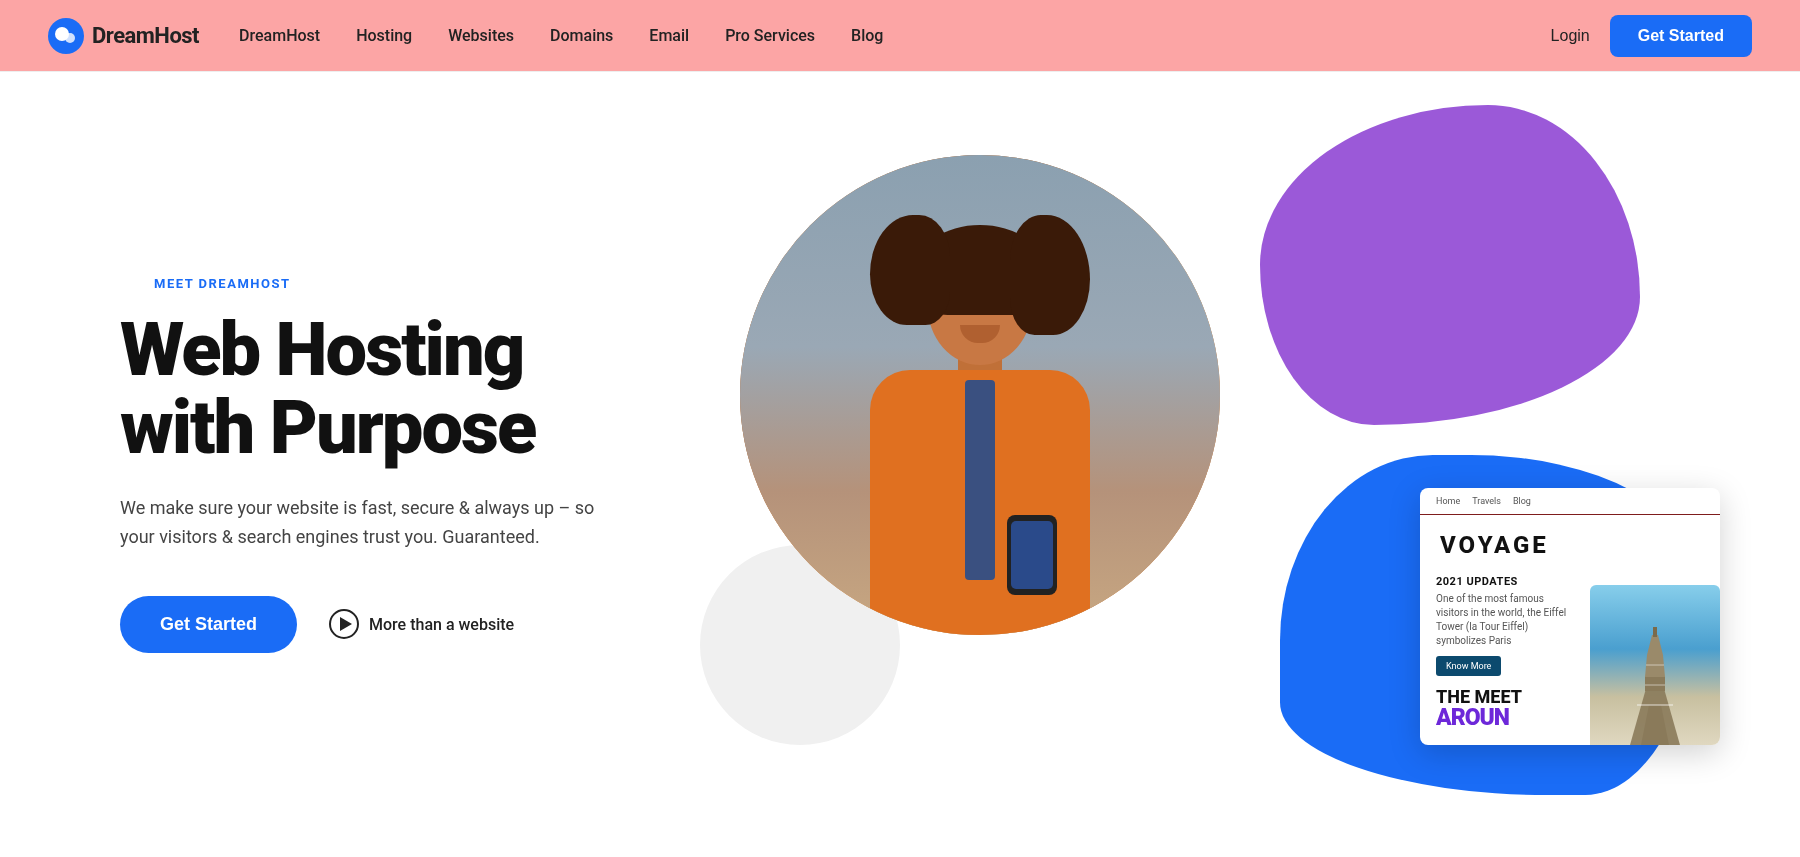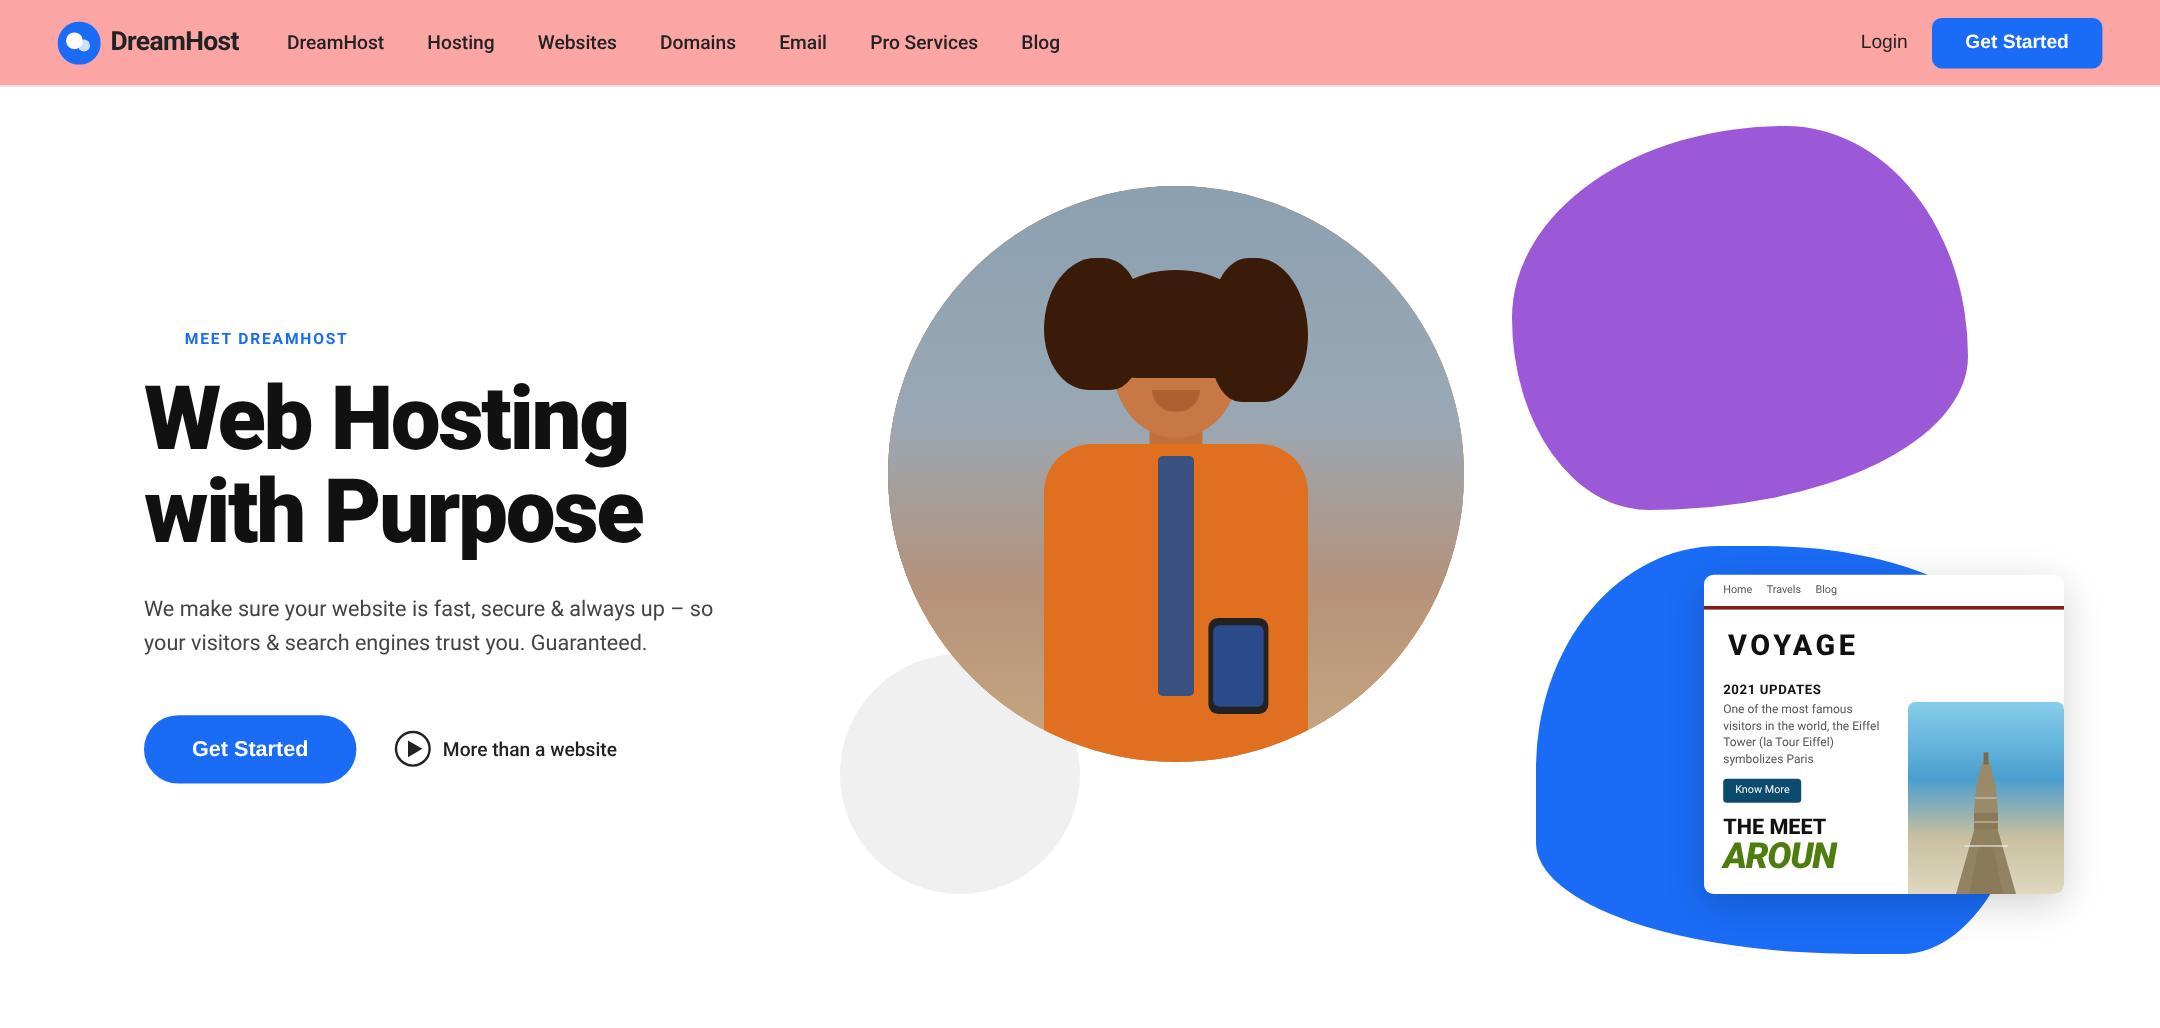--- a/index.html
+++ b/index.html
@@ -349,34 +349,33 @@
     }
 
     .magazine-world-text {
       font-size: 18px;
       font-weight: 800;
       color: #111;
       line-height: 1;
     }
 
     .magazine-around-text {
-      font-size: 30px;
+      font-size: 23px;
       font-weight: 900;
-      color: #4d7c0f;
+      color: #6d28d9;
       line-height: 1;
       letter-spacing: -1px;
-      font-style: italic;
     }
 
     
     .mag-nav-tabs {
       display: flex;
       gap: 12px;
       padding: 8px 16px;
-      border-bottom: 3px solid #7f1d1d;
+      border-bottom: 1px solid #7f1d1d;
     }
     .mag-nav-tab {
       font-size: 9px;
       color: #555;
     }
 
     
     .small-circle-bg {
       position: absolute;
       bottom: 60px;

